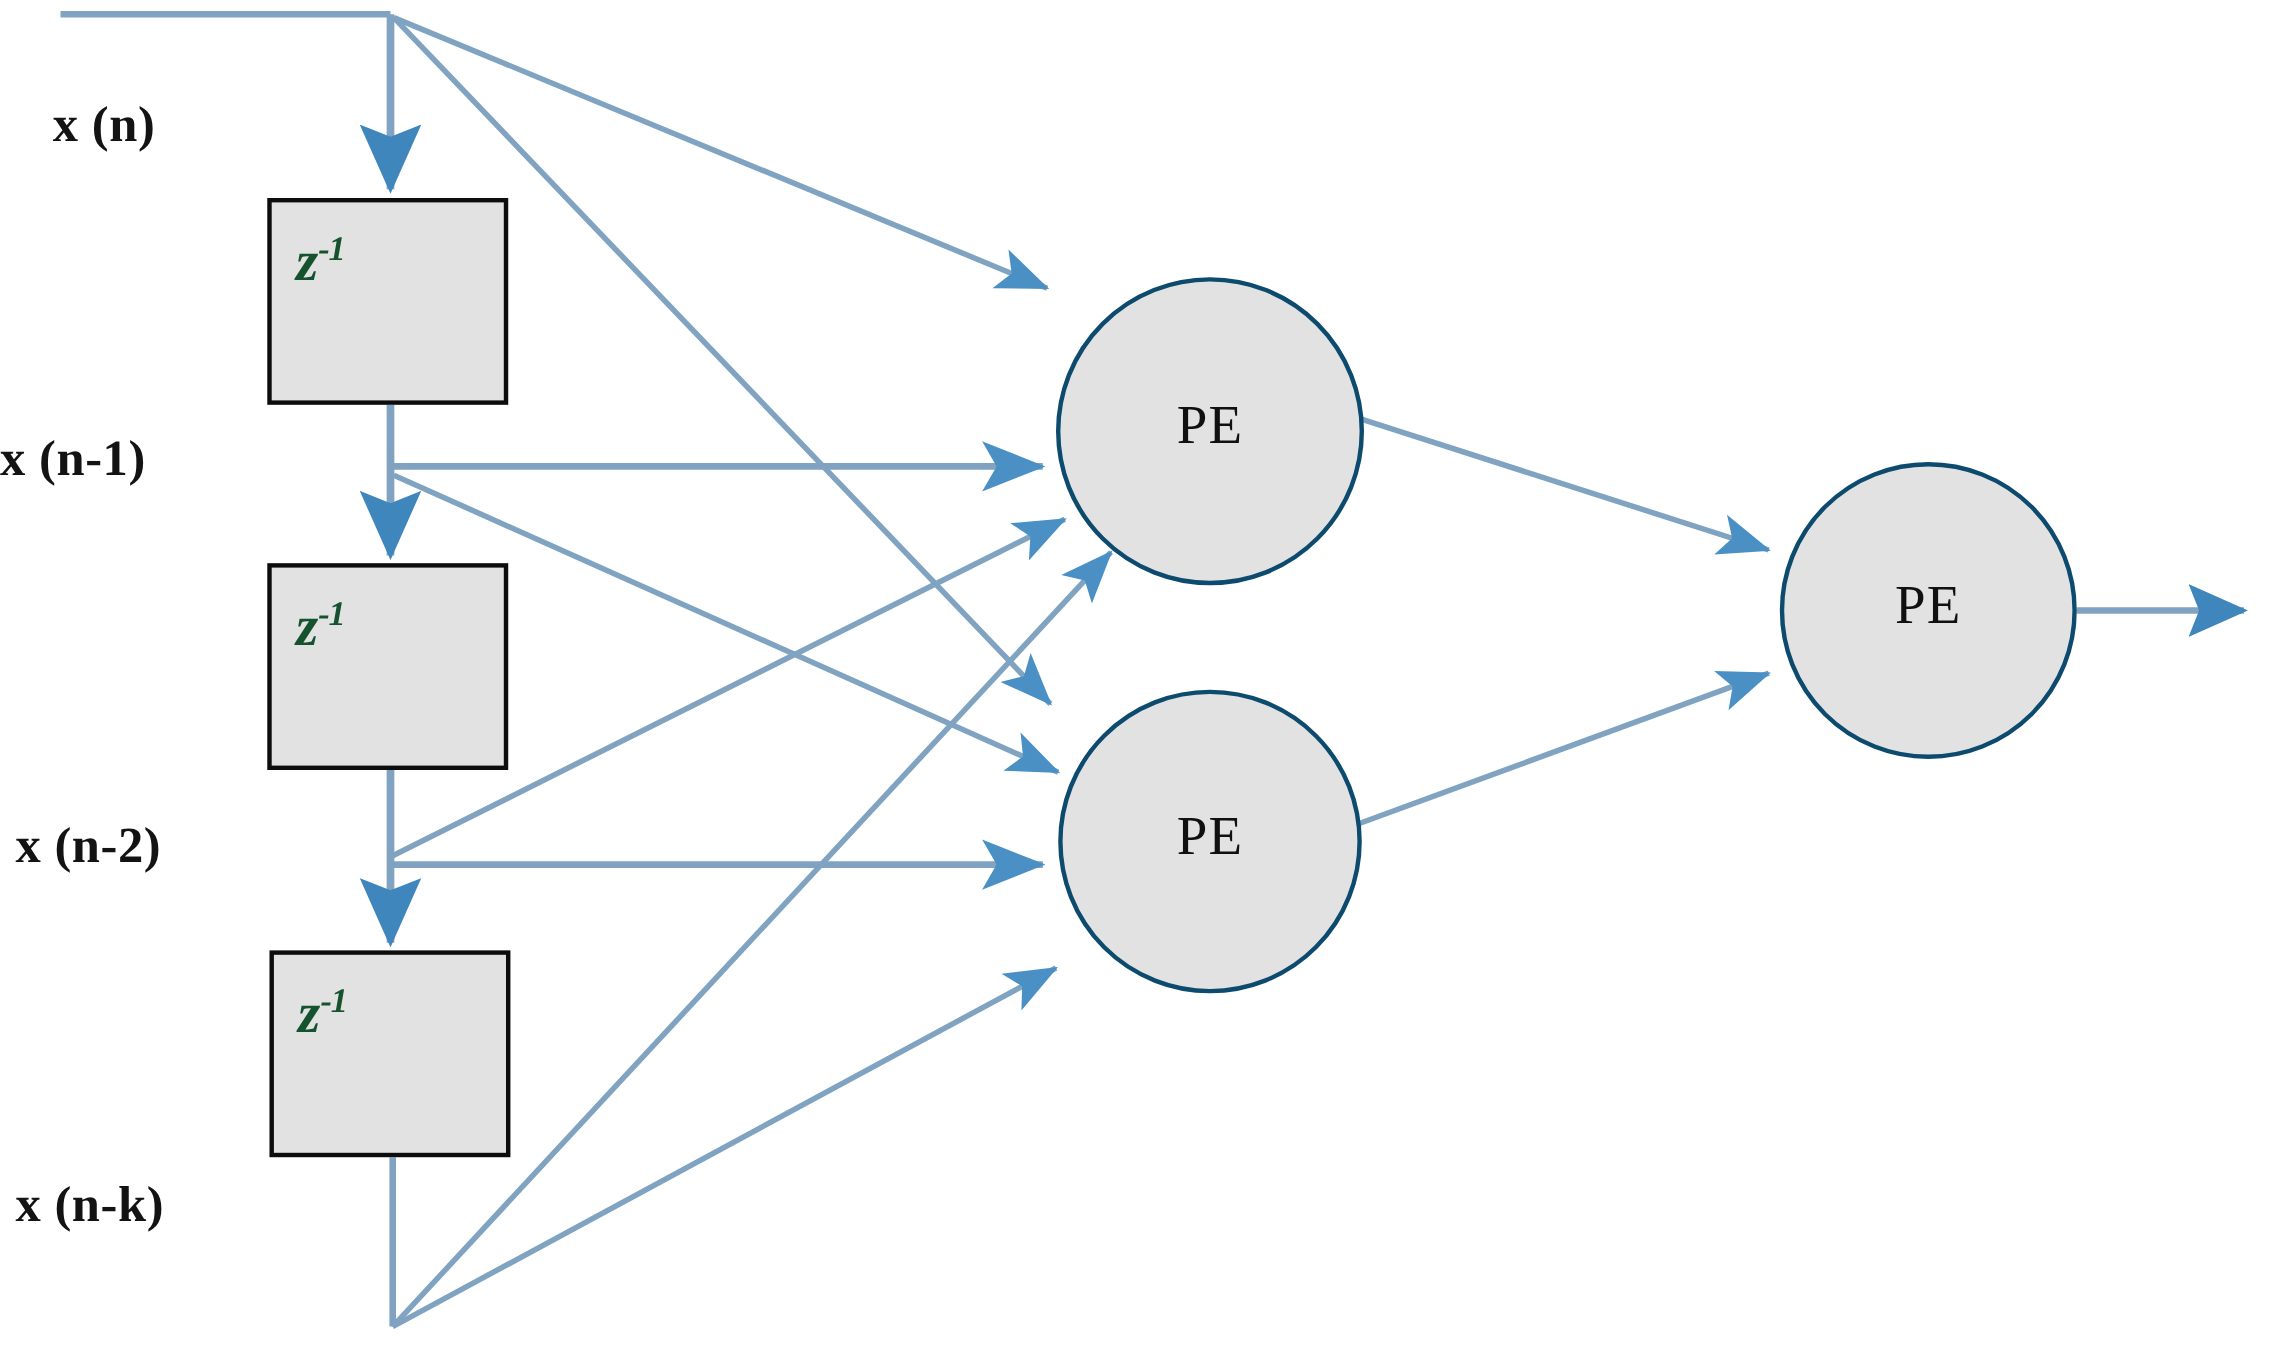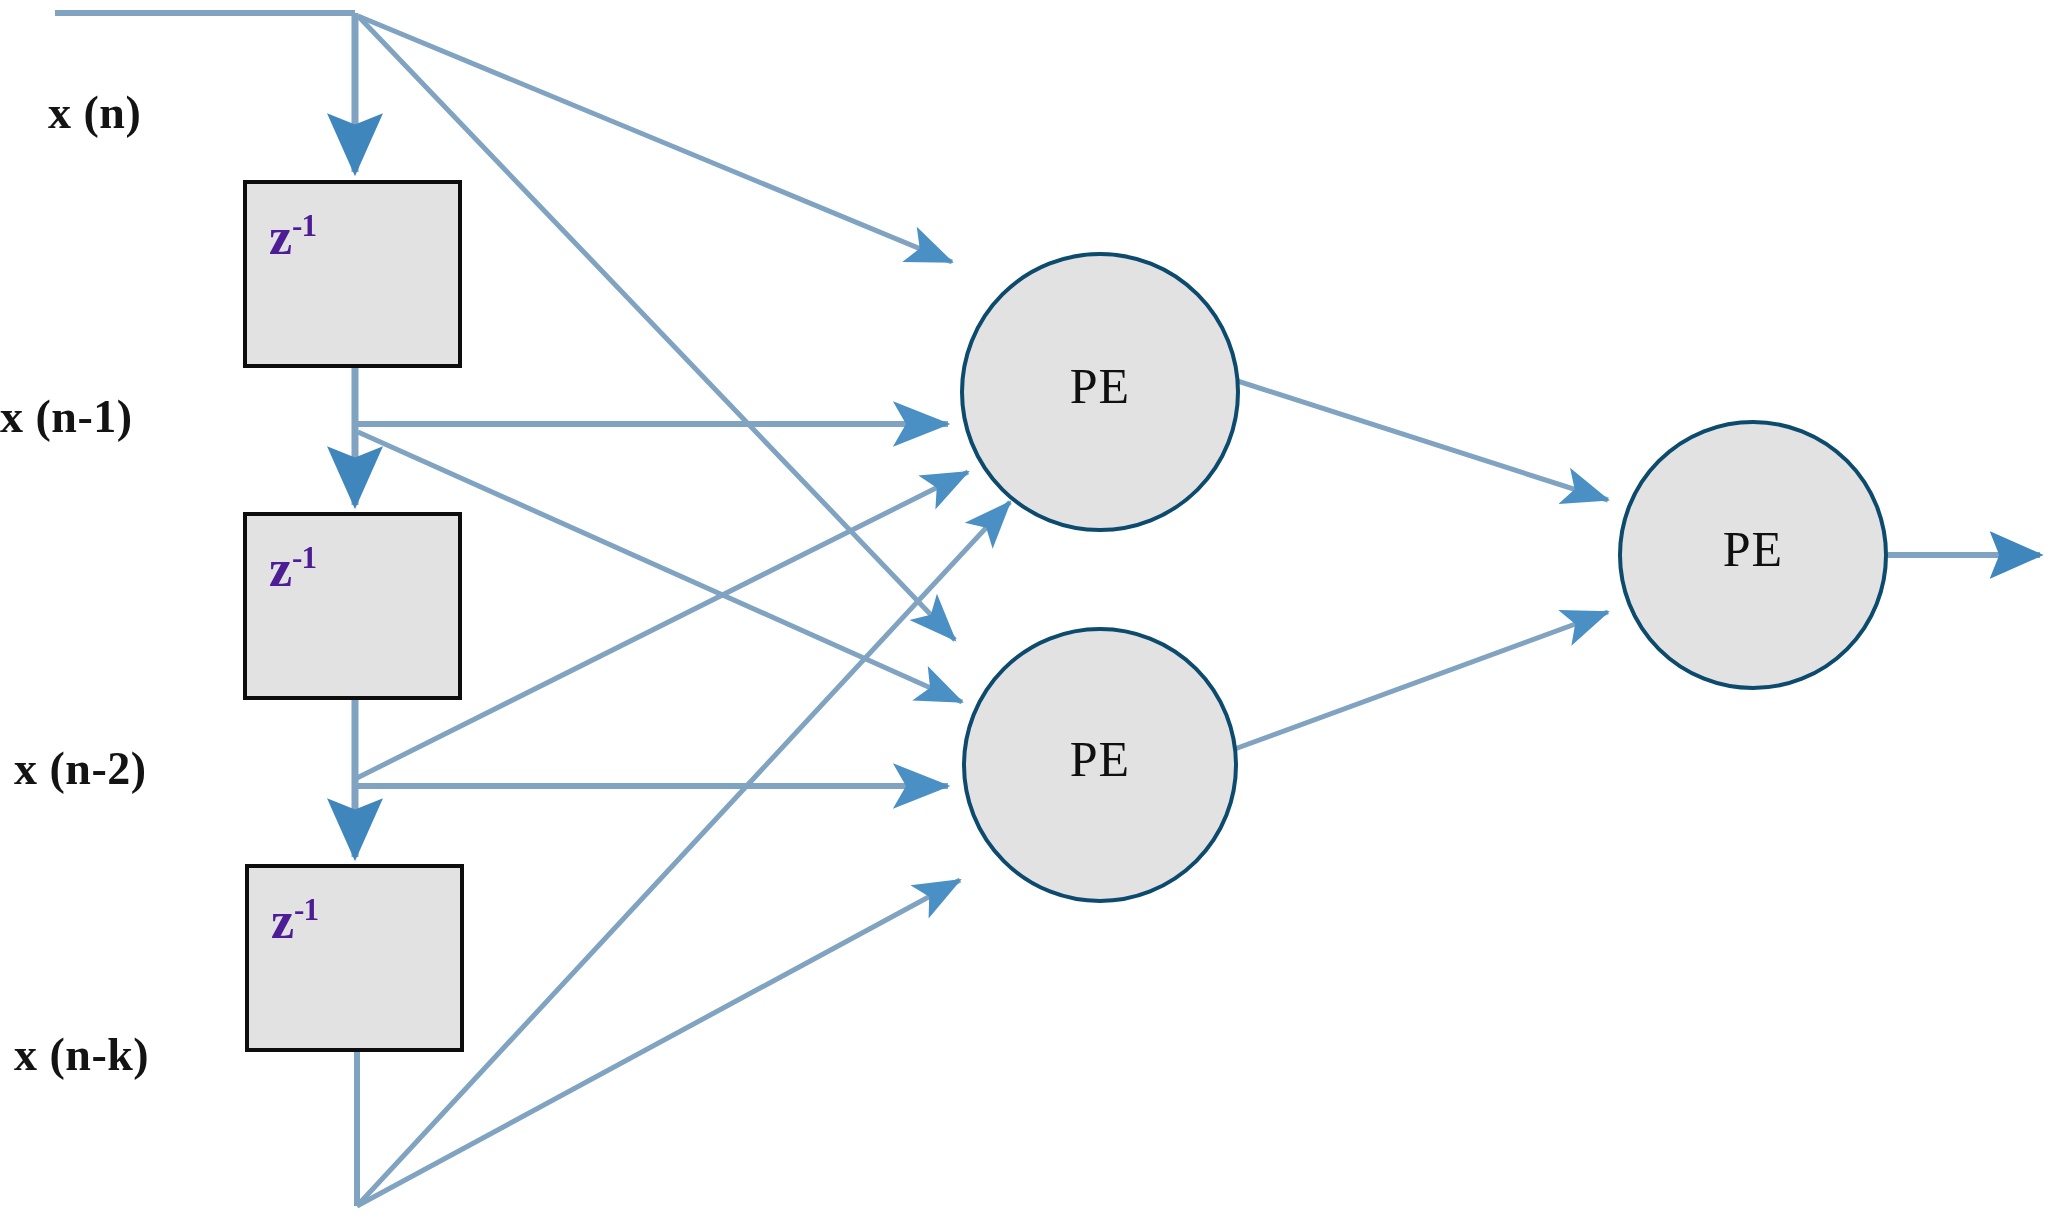--- a/index.html
+++ b/index.html
@@ -38,23 +38,24 @@
     border: 4px solid #0d0d0d;
     box-sizing: border-box;
   }
   .delay-text {
     position: absolute;
     left: 22px;
     top: 26px;
     font-family: "Liberation Serif", "DejaVu Serif", serif;
     font-size: 52px;
     font-weight: bold;
-    color: #4c1d95;
+    color: #14532d;
     line-height: 1;
     white-space: nowrap;
+    font-style: italic;
   }
   .delay-text sup {
     font-size: 0.60em;
     vertical-align: super;
     font-weight: bold;
     letter-spacing: -1px;
   }
   .pe-node {
     position: absolute;
     background: #e2e2e2;
@@ -112,21 +113,21 @@
       <path d="M1222,376 L1608,500" marker-end="url(#ah)"></path>
       <path d="M1232,750 L1608,612" marker-end="url(#ah)"></path>
 
       <path d="M1888,555 L2040,555" stroke-width="6" marker-end="url(#ahBig)"></path>
     </g>
   </svg>
 
   <div class="tap-label" style="left:48px;  top:55px;margin-top:31px;">x (n)</div>
   <div class="tap-label" style="left:0;  top:390px;">x (n-1)</div>
   <div class="tap-label" style="left:14px;  top:742px;text-align:center;">x (n-2)</div>
-  <div class="tap-label" style="left:14px;  top:1028px;">x (n-k)</div>
+  <div class="tap-label" style="left:14px;  top:1068px;">x (n-k)</div>
 
   <div class="delay-box" style="left:243px; top:180px; width:219px; height:188px;">
     <div class="delay-text"><span>z</span><sup>-1</sup></div>
   </div>
 
   <div class="delay-box" style="left:243px; top:512px; width:219px; height:188px;">
     <div class="delay-text"><span>z</span><sup>-1</sup></div>
   </div>
 
   <div class="delay-box" style="left:245px; top:864px; width:219px; height:188px;">

